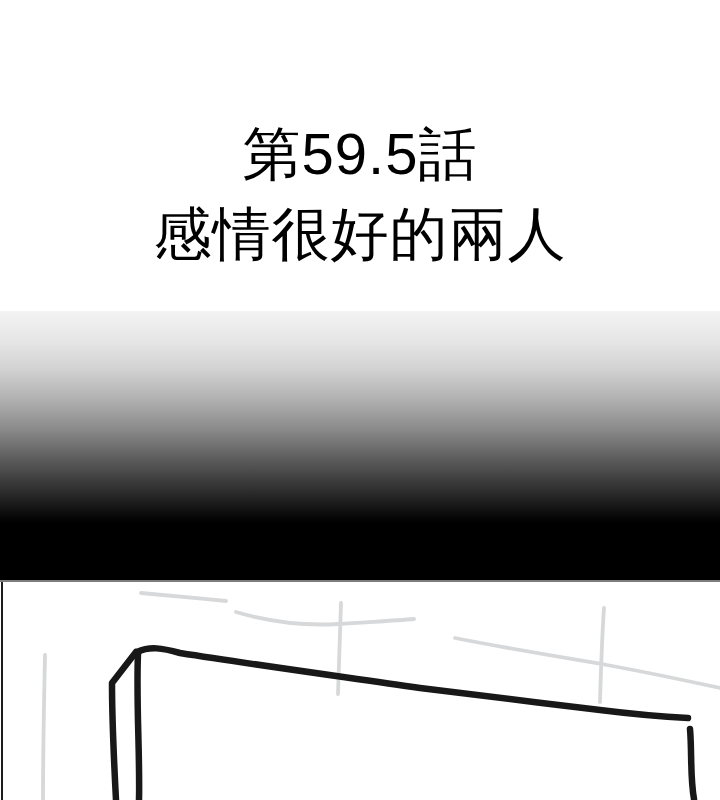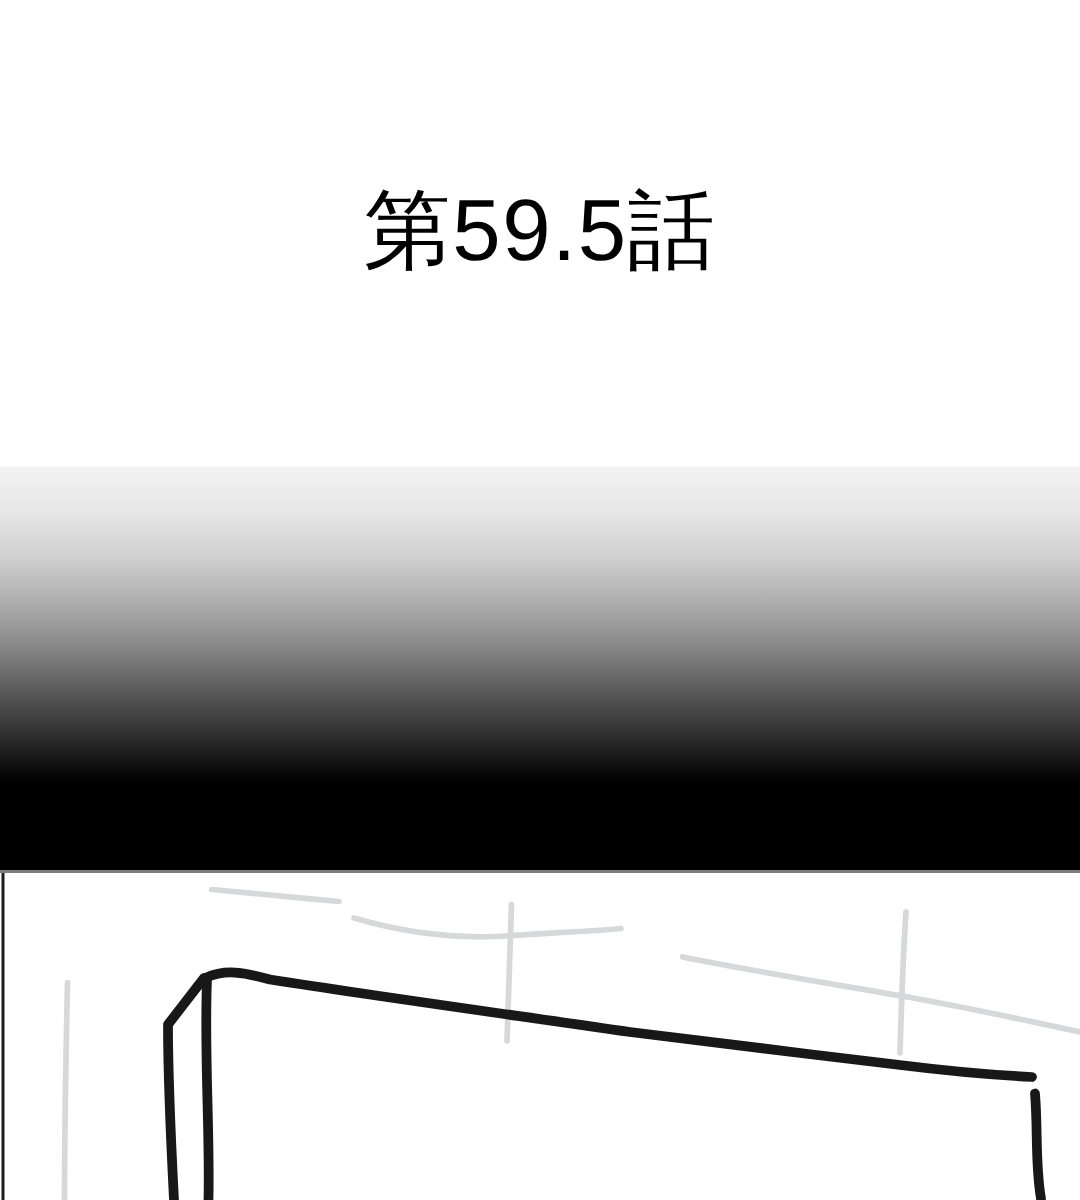--- a/index.html
+++ b/index.html
@@ -73,20 +73,21 @@
     stroke-width: 2;
   }
 </style>
 </head>
 <body>
 
 <div class="page">
 
   <div class="title-block">
     <div class="title-line">第59.5話</div>
+    <div class="title-line">感情很好的兩人</div>
   </div>
 
   <div class="gradient-band"></div>
 
   <div class="sketch-area">
     <svg width="720" height="218" viewBox="0 0 720 218" xmlns="http://www.w3.org/2000/svg">
 
       <path class="page-border-stroke" d="M2,0 L2,218"></path>
 
       <path class="pencil-stroke" d="M141,11 C160,13 195,16 226,19"></path>

